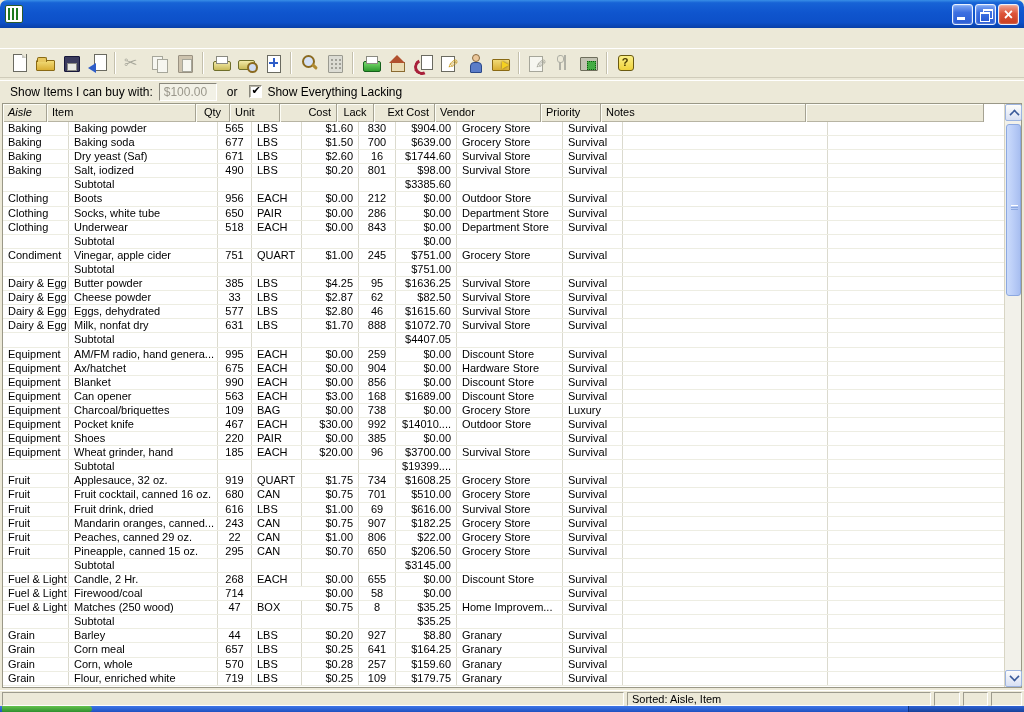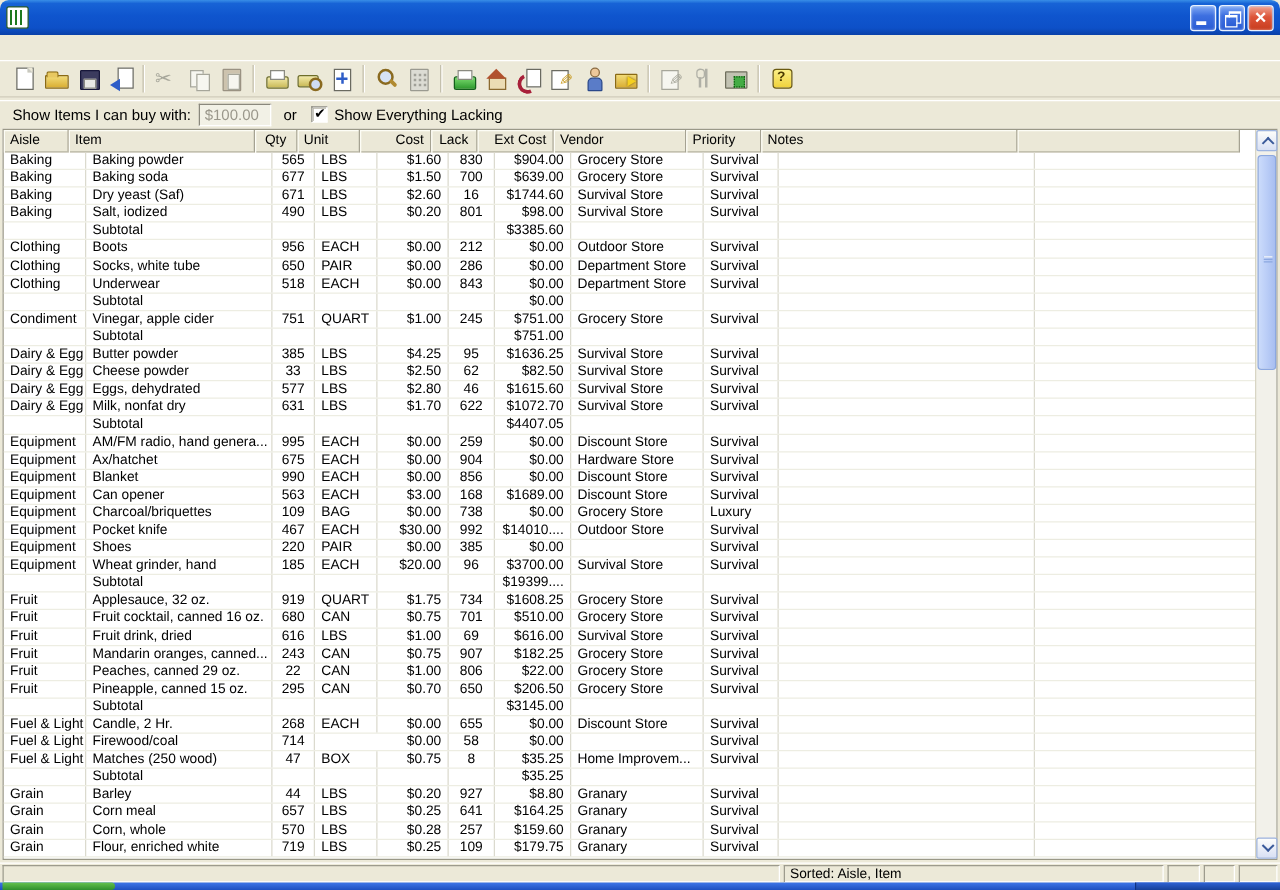--- a/index.html
+++ b/index.html
@@ -232,21 +232,21 @@
   <div class="filterbar">
     <span class="lbl">Show Items I can buy with:</span>
     <input class="buyinput" readonly="" value="$100.00" style="">
     <span class="orlbl">or</span>
     <span class="chk"></span>
     <span class="chklbl">Show Everything Lacking</span>
   </div>
 
   <div class="tablewrap">
     <div class="gridhead" id="gridhead">
-        <div class="th al" style="width: 52px;">Aisle</div>
+        <div class="th al" style="width: 44px; font-style: italic;">Aisle</div>
         <div class="th al" style="width: 149px;">Item</div>
         <div class="th ac" style="width: 34px;">Qty</div>
         <div class="th al" style="width: 50px;">Unit</div>
         <div class="th ar" style="width: 57px;">Cost</div>
         <div class="th ac" style="width: 37px;">Lack</div>
         <div class="th ar" style="width: 61px;">Ext Cost</div>
         <div class="th al" style="width: 106px;">Vendor</div>
         <div class="th al" style="width: 60px;">Priority</div>
         <div class="th al" style="width: 205px;">Notes</div>
         <div class="th al" style="width: 178px;"></div>
@@ -406,21 +406,21 @@
           <div class="td al" style="width: 106px;">Survival Store</div>
           <div class="td al" style="width: 60px;">Survival</div>
           <div class="td al" style="width: 205px;"></div>
           <div class="td al" style="width: 178px;"></div>
         </div>
         <div class="tr">
           <div class="td al" style="width: 66px;">Dairy &amp; Egg</div>
           <div class="td al" style="width: 149px;">Cheese powder</div>
           <div class="td ac" style="width: 34px;">33</div>
           <div class="td al" style="width: 50px;">LBS</div>
-          <div class="td ar" style="width: 57px;">$2.50</div>
+          <div class="td ar" style="width: 57px;">$2.87</div>
           <div class="td ac" style="width: 37px;">62</div>
           <div class="td ar" style="width: 61px;">$82.50</div>
           <div class="td al" style="width: 106px;">Survival Store</div>
           <div class="td al" style="width: 60px;">Survival</div>
           <div class="td al" style="width: 205px;"></div>
           <div class="td al" style="width: 178px;"></div>
         </div>
         <div class="tr">
           <div class="td al" style="width: 66px;">Dairy &amp; Egg</div>
           <div class="td al" style="width: 149px;">Eggs, dehydrated</div>
@@ -433,21 +433,21 @@
           <div class="td al" style="width: 60px;">Survival</div>
           <div class="td al" style="width: 205px;"></div>
           <div class="td al" style="width: 178px;"></div>
         </div>
         <div class="tr">
           <div class="td al" style="width: 66px;">Dairy &amp; Egg</div>
           <div class="td al" style="width: 149px;">Milk, nonfat dry</div>
           <div class="td ac" style="width: 34px;">631</div>
           <div class="td al" style="width: 50px;">LBS</div>
           <div class="td ar" style="width: 57px;">$1.70</div>
-          <div class="td ac" style="width: 37px;">622</div>
+          <div class="td ac" style="width: 37px;">888</div>
           <div class="td ar" style="width: 61px;">$1072.70</div>
           <div class="td al" style="width: 106px;">Survival Store</div>
           <div class="td al" style="width: 60px;">Survival</div>
           <div class="td al" style="width: 205px;"></div>
           <div class="td al" style="width: 178px;"></div>
         </div>
         <div class="tr">
           <div class="td al" style="width: 66px;"></div>
           <div class="td al" style="width: 149px;">Subtotal</div>
           <div class="td ac" style="width: 34px;"></div>

